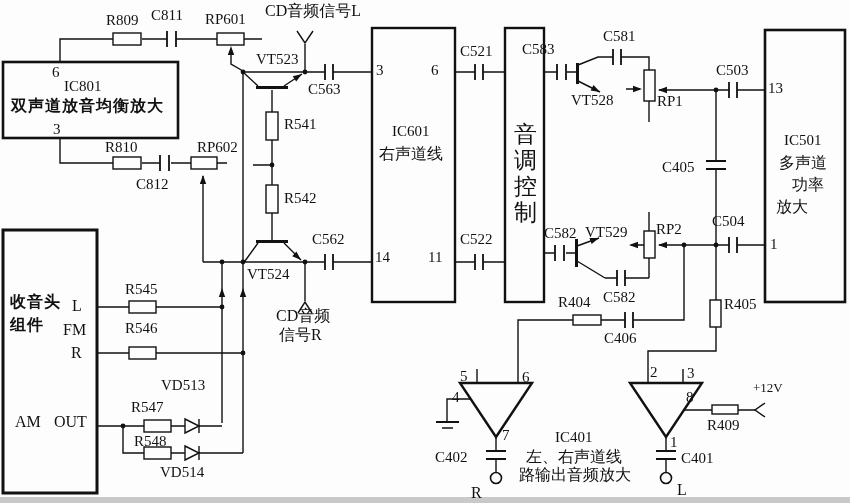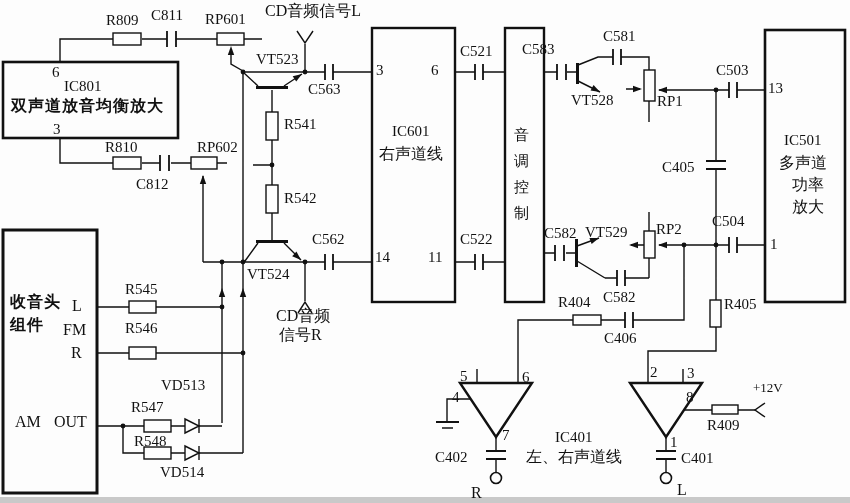--- a/index.html
+++ b/index.html
@@ -6,21 +6,21 @@
   #stage{
     position:relative;width:850px;height:503px;background:#fdfdfd;
     font-family:"Liberation Serif","DejaVu Serif",serif;color:#111;overflow:hidden;
   }
   #wiresvg{position:absolute;left:0;top:0;}
   .lbl{position:absolute;font-size:15px;line-height:1.1;white-space:nowrap;color:#111;}
   .fs16{font-size:16px;}
   .fs17{font-size:13px;}
   .cjk{letter-spacing:1px;font-weight:bold;}
   .vlabel{
-    position:absolute;width:20px;font-size:15px;line-height:26px;text-align:left;
+    position:absolute;width:20px;font-size:23px;line-height:26px;text-align:left;
     word-break:break-all;white-space:normal;letter-spacing:0;
   }
   .pin{font-size:15px;}
 </style>
 </head>
 <body>
 
 <div id="stage">
 
   <svg id="wiresvg" width="850" height="503" viewBox="0 0 850 503">
@@ -207,21 +207,21 @@
   <span class="lbl" style="left:522px;top:41px">C583</span>
   <span class="lbl" style="left:603px;top:28px">C581</span>
   <span class="lbl" style="left:571px;top:92px">VT528</span>
   <span class="lbl" style="left:657px;top:93px">RP1</span>
   <span class="lbl" style="left:716px;top:62px">C503</span>
 
   <span class="lbl pin" style="left:768px;top:80px">13</span>
   <span class="lbl" style="left:784px;top:132px">IC501</span>
   <span class="lbl fs16" style="left:779px;top:154px">多声道</span>
   <span class="lbl fs16" style="left:792px;top:176px">功率</span>
-  <span class="lbl fs16" style="left:792px;top:198px">放大</span>
+  <span class="lbl fs16" style="left:776px;top:198px">放大</span>
   <span class="lbl pin" style="left:770px;top:236px">1</span>
 
   <span class="lbl" style="left:662px;top:159px">C405</span>
   <span class="lbl" style="left:712px;top:213px">C504</span>
 
   <span class="lbl" style="left:544px;top:225px">C582</span>
   <span class="lbl" style="left:585px;top:224px">VT529</span>
   <span class="lbl" style="left:656px;top:221px">RP2</span>
   <span class="lbl" style="left:603px;top:289px">C582</span>
   <span class="lbl" style="left:724px;top:296px">R405</span>
@@ -240,20 +240,21 @@
   <span class="lbl pin" style="left:686px;top:389px">8</span>
   <span class="lbl pin" style="left:670px;top:434px">1</span>
   <span class="lbl" style="left:681px;top:450px">C401</span>
   <span class="lbl fs16" style="left:677px;top:481px">L</span>
 
   <span class="lbl fs17" style="left:753px;top:381px">+12V</span>
   <span class="lbl" style="left:707px;top:417px">R409</span>
 
   <span class="lbl" style="left:555px;top:429px">IC401</span>
   <span class="lbl fs16" style="left:526px;top:448px">左、右声道线</span>
+  <span class="lbl fs16" style="left:519px;top:466px">路输出音频放大</span>
 
   <span class="lbl fs16 cjk" style="left:10px;top:293px">收音头</span>
   <span class="lbl fs16 cjk" style="left:10px;top:316px">组件</span>
   <span class="lbl fs16" style="left:72px;top:297px">L</span>
   <span class="lbl fs16" style="left:63px;top:321px">FM</span>
   <span class="lbl fs16" style="left:71px;top:344px">R</span>
   <span class="lbl fs16" style="left:15px;top:413px">AM</span>
   <span class="lbl fs16" style="left:54px;top:413px">OUT</span>
 
   <span class="lbl" style="left:125px;top:281px">R545</span>

